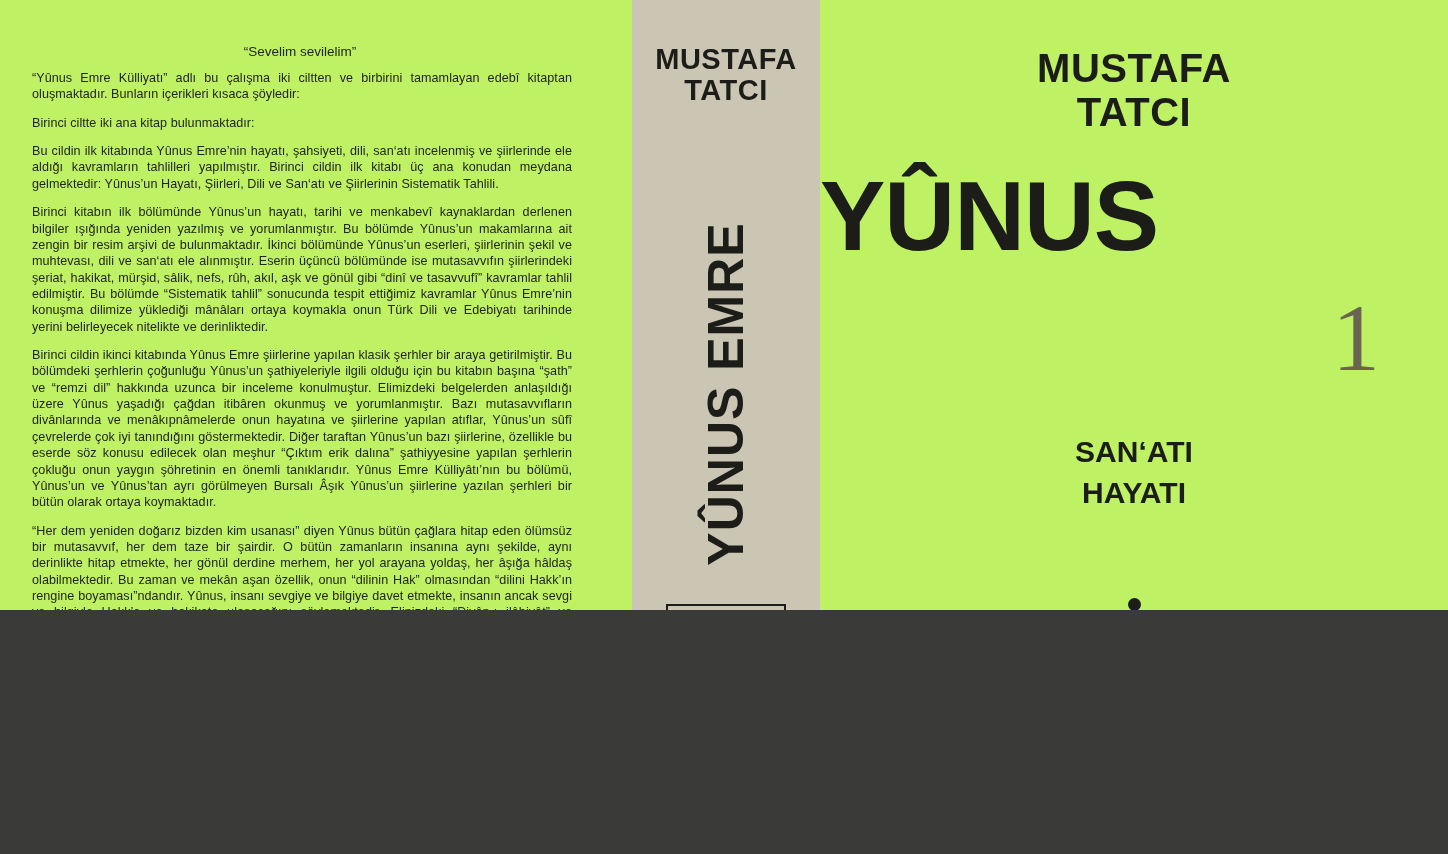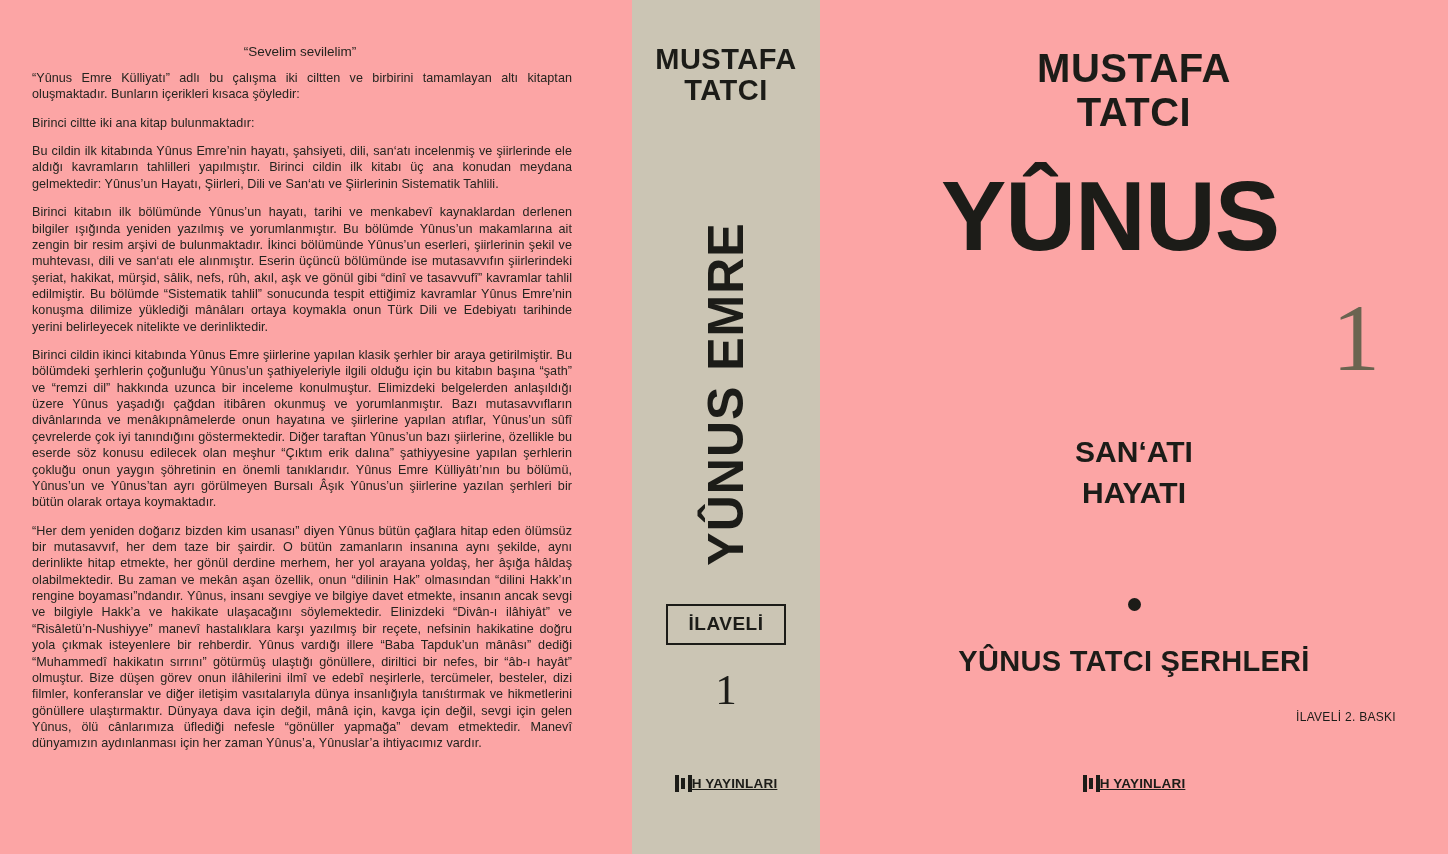--- a/index.html
+++ b/index.html
@@ -6,22 +6,22 @@
     margin: 0;
     padding: 0;
     background: #3a3a38;
   }
   body {
     font-family: "Liberation Sans", sans-serif;
   }
   #cover {
     position: relative;
     width: 1448px;
-    height: 854px;
-    background: #fca5a5;
+    height: 610px;
+    background: #bef264;
     overflow: hidden;
   }
   
   #back-cover {
     position: absolute;
     left: 0;
     top: 0;
     width: 632px;
     height: 854px;
     padding: 0;
@@ -141,21 +141,21 @@
     font-size: 40px;
     line-height: 1.10;
     letter-spacing: 0.5px;
     color: #1c1c18;
   }
   #front-title {
     position: absolute;
     top: 170px;
     left: 0;
     width: 580px;
-    text-align: center;
+    text-align: left;
     font-weight: bold;
     font-size: 98px;
     line-height: 0.95;
     letter-spacing: -1px;
     color: #1c1c18;
   }
   #front-title .line2 {
     display: block;
   }
   #front-volume {
@@ -247,21 +247,21 @@
   }
 </style>
 </head>
 <body>
 
 <div id="cover">
 
   <div id="back-cover">
     <div id="back-quote">“Sevelim sevilelim”</div>
     <div id="back-text">
-      <p>“Yûnus Emre Külliyatı” adlı bu çalışma iki ciltten ve birbirini tamamlayan  altı kitaptan oluşmaktadır. Bunların içerikleri kısaca şöyledir:</p>
+      <p>“Yûnus Emre Külliyatı” adlı bu çalışma iki ciltten ve birbirini tamamlayan  edebî kitaptan oluşmaktadır. Bunların içerikleri kısaca şöyledir:</p>
       <p>Birinci ciltte iki ana kitap bulunmaktadır:</p>
       <p>Bu cildin ilk kitabında Yûnus Emre’nin hayatı, şahsiyeti, dili, san‘atı incelenmiş ve şiirlerinde ele aldığı kavramların tahlilleri yapılmıştır. Birinci cildin ilk kitabı üç ana konudan meydana gelmektedir: Yûnus’un Hayatı, Şiirleri, Dili ve San‘atı ve Şiirlerinin Sistematik Tahlili.</p>
       <p>Birinci kitabın ilk bölümünde Yûnus’un hayatı, tarihi ve menkabevî kaynaklardan derlenen bilgiler ışığında yeniden yazılmış ve yorumlanmıştır. Bu bölümde Yûnus’un makamlarına ait zengin bir resim arşivi de bulunmaktadır. İkinci bölümünde Yûnus’un eserleri, şiirlerinin şekil ve muhtevası, dili ve san‘atı ele alınmıştır. Eserin üçüncü bölümünde ise mutasavvıfın şiirlerindeki şeriat, hakikat, mürşid, sâlik, nefs, rûh, akıl, aşk ve gönül gibi “dinî ve tasavvufî” kavramlar tahlil edilmiştir. Bu bölümde “Sistematik tahlil” sonucunda tespit ettiğimiz kavramlar Yûnus Emre’nin konuşma dilimize yüklediği mânâları ortaya koymakla onun Türk Dili ve Edebiyatı tarihinde yerini belirleyecek nitelikte ve derinliktedir.</p>
       <p>Birinci cildin ikinci kitabında Yûnus Emre şiirlerine yapılan klasik şerhler bir araya getirilmiştir. Bu bölümdeki şerhlerin çoğunluğu Yûnus’un şathiyeleriyle ilgili olduğu için bu kitabın başına “şath” ve “remzi dil” hakkında uzunca bir inceleme konulmuştur. Elimizdeki belgelerden anlaşıldığı üzere Yûnus yaşadığı çağdan itibâren okunmuş ve yorumlanmıştır. Bazı mutasavvıfların divânlarında ve menâkıpnâmelerde onun hayatına ve şiirlerine yapılan atıflar, Yûnus’un sûfî çevrelerde çok iyi tanındığını göstermektedir. Diğer taraftan Yûnus’un bazı şiirlerine, özellikle bu eserde söz konusu edilecek olan meşhur “Çıktım erik dalına” şathiyyesine yapılan şerhlerin çokluğu onun yaygın şöhretinin en önemli tanıklarıdır. Yûnus Emre Külliyâtı’nın bu bölümü, Yûnus’un ve Yûnus’tan ayrı görülmeyen Bursalı Âşık Yûnus’un şiirlerine yazılan şerhleri bir bütün olarak ortaya koymaktadır.</p>
       <p>“Her dem yeniden doğarız bizden kim usanası” diyen Yûnus bütün çağlara hitap eden ölümsüz bir mutasavvıf, her dem taze bir şairdir. O bütün zamanların insanına aynı şekilde, aynı derinlikte hitap etmekte, her gönül derdine merhem, her yol arayana yoldaş, her âşığa hâldaş olabilmektedir. Bu zaman ve mekân aşan özellik, onun “dilinin Hak” olmasından “dilini Hakk’ın rengine boyaması”ndandır. Yûnus, insanı sevgiye ve bilgiye davet etmekte, insanın ancak sevgi ve bilgiyle Hakk’a ve hakikate ulaşacağını söylemektedir. Elinizdeki “Divân-ı ilâhiyât” ve “Risâletü’n-Nushiyye” manevî hastalıklara karşı yazılmış bir reçete, nefsinin hakikatine doğru yola çıkmak isteyenlere bir rehberdir. Yûnus vardığı illere “Baba Tapduk’un mânâsı” dediği “Muhammedî hakikatın sırrını” götürmüş ulaştığı gönüllere, diriltici bir nefes, bir “âb-ı hayât” olmuştur. Bize düşen görev onun ilâhilerini ilmî ve edebî neşirlerle, tercümeler, besteler, dizi filmler, konferanslar ve diğer iletişim vasıtalarıyla dünya insanlığıyla tanıśtırmak ve hikmetlerini gönüllere ulaştırmaktır. Dünyaya dava için değil, mânâ için, kavga için değil, sevgi için gelen Yûnus, ölü cânlarımıza üflediği nefesle “gönüller yapmağa” devam etmektedir. Manevî dünyamızın aydınlanması için her zaman Yûnus’a, Yûnuslar’a ihtiyacımız vardır.</p>
     </div>
   </div>
 
   <div id="spine">
     <div id="spine-author">

